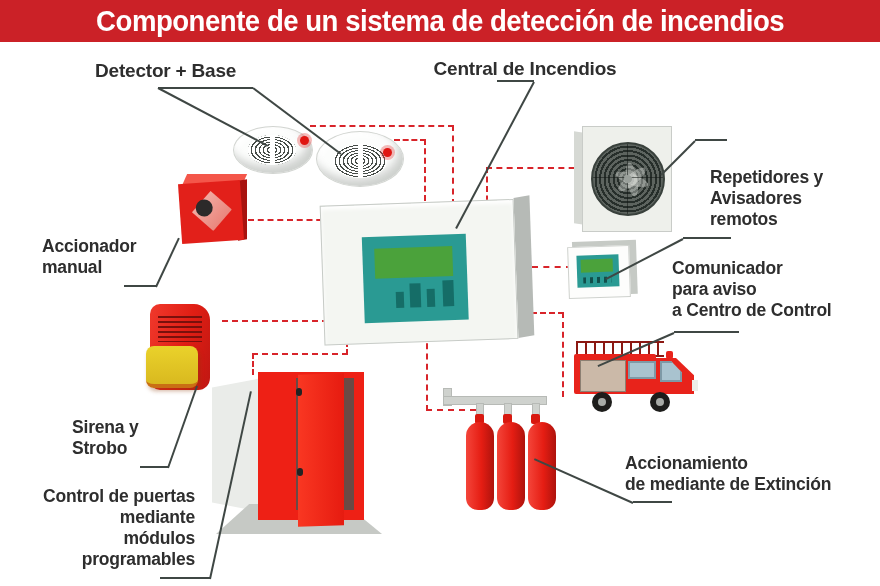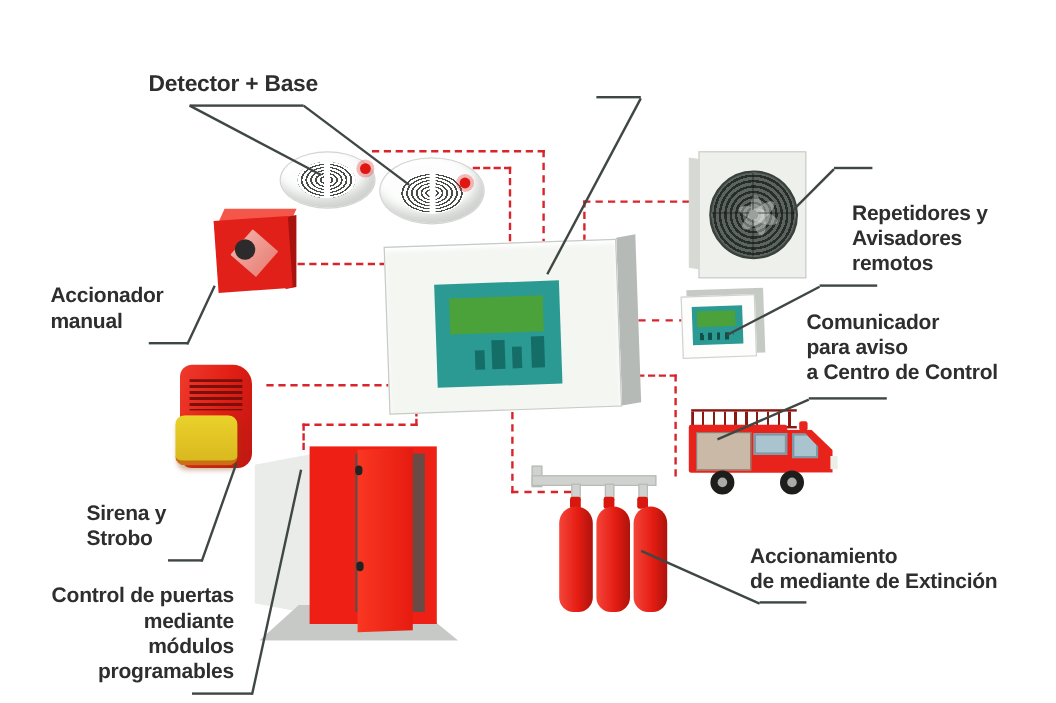--- a/index.html
+++ b/index.html
@@ -6,21 +6,21 @@
   #stage{position:relative;width:880px;height:586px;background:#fff;overflow:hidden;
          font-family:"Liberation Sans",sans-serif;}
   
   #hdr{position:absolute;left:0;top:0;width:880px;height:42px;background:#cb2127;
        display:flex;align-items:center;justify-content:center;z-index:6;}
   #hdr span{color:#fff;font-weight:bold;font-size:29px;letter-spacing:-0.5px;
             transform:scaleX(0.95);white-space:nowrap;}
   
   .lbl{position:absolute;color:#2e2e2e;font-weight:bold;font-size:17.5px;line-height:1.2;
        white-space:pre-line;letter-spacing:-0.2px;z-index:5;}
-  #lbl-detector{left:95px;top:60px;width:170px;text-align:right;font-size:19px;}
+  #lbl-detector{left:95px;top:60px;width:170px;text-align:left;font-size:19px;}
   #lbl-central{left:430px;top:58px;width:190px;text-align:center;font-size:19px;}
   #lbl-controlaa{left:640px;top:66px;width:215px;text-align:left;}
   #lbl-repetidores{left:710px;top:167px;width:150px;text-align:left;}
   #lbl-comunicador{left:672px;top:258px;width:180px;text-align:left;}
   #lbl-accionador{left:42px;top:236px;width:113px;text-align:left;}
   #lbl-sirena{left:72px;top:417px;width:94px;text-align:left;}
   #lbl-puertas{left:30px;top:486px;width:165px;text-align:right;}
   #lbl-extincion{left:625px;top:453px;width:225px;text-align:left;}
   
   .wh{position:absolute;border-top:2px dashed #d8242a;height:0;z-index:1;}
@@ -113,20 +113,23 @@
   .pipe{position:absolute;background:#cfd2ce;border:1px solid #b7bab6;}
   .cylinder{position:absolute;top:34px;width:28px;height:88px;border-radius:14px 14px 12px 12px;
             background:linear-gradient(90deg,#f4453a,#e51d13 55%,#ae130d);}
   .cyl-neck{position:absolute;top:26px;width:9px;height:10px;background:#d8180f;border-radius:2px;}
 </style>
 </head>
 <body>
 
 <div id="stage">
 
+  <div id="hdr">
+    <span>Componente de un sistema de detección de incendios</span>
+  </div>
 
   <div class="wh" style="left:310px;top:125px;width:144px"></div>
   <div class="wv" style="left:452px;top:125px;height:80px"></div>
   <div class="wh" style="left:394px;top:139px;width:32px"></div>
   <div class="wv" style="left:424px;top:139px;height:62px"></div>
   <div class="wv" style="left:486px;top:167px;height:44px"></div>
   <div class="wh" style="left:486px;top:167px;width:99px"></div>
   <div class="wh" style="left:248px;top:219px;width:84px"></div>
   <div class="wh" style="left:222px;top:320px;width:106px"></div>
   <div class="wv" style="left:346px;top:333px;height:22px"></div>
@@ -258,20 +261,21 @@
   <div class="uline" style="left:140px;top:466px;width:28px"></div>
   <div class="pline" style="left:168px;top:467px;width:87px;transform:rotate(-70.5deg)"></div>
 
   <div class="uline" style="left:160px;top:577px;width:50px"></div>
   <div class="pline" style="left:210px;top:578px;width:192px;transform:rotate(-77.7deg)"></div>
 
   <div class="uline" style="left:633px;top:501px;width:39px"></div>
   <div class="pline" style="left:633px;top:502px;width:108px;transform:rotate(-156deg)"></div>
 
   <div class="lbl" id="lbl-detector">Detector + Base</div>
+  <div class="lbl" id="lbl-central">Central de Incendios</div>
   <div class="lbl" id="lbl-comunicador">Comunicador
 para aviso
 a Centro de Control</div>
   <div class="lbl" id="lbl-repetidores">Repetidores y
 Avisadores
 remotos</div>
   <div class="lbl" id="lbl-accionador">Accionador
 manual</div>
   <div class="lbl" id="lbl-sirena">Sirena y
 Strobo</div>

